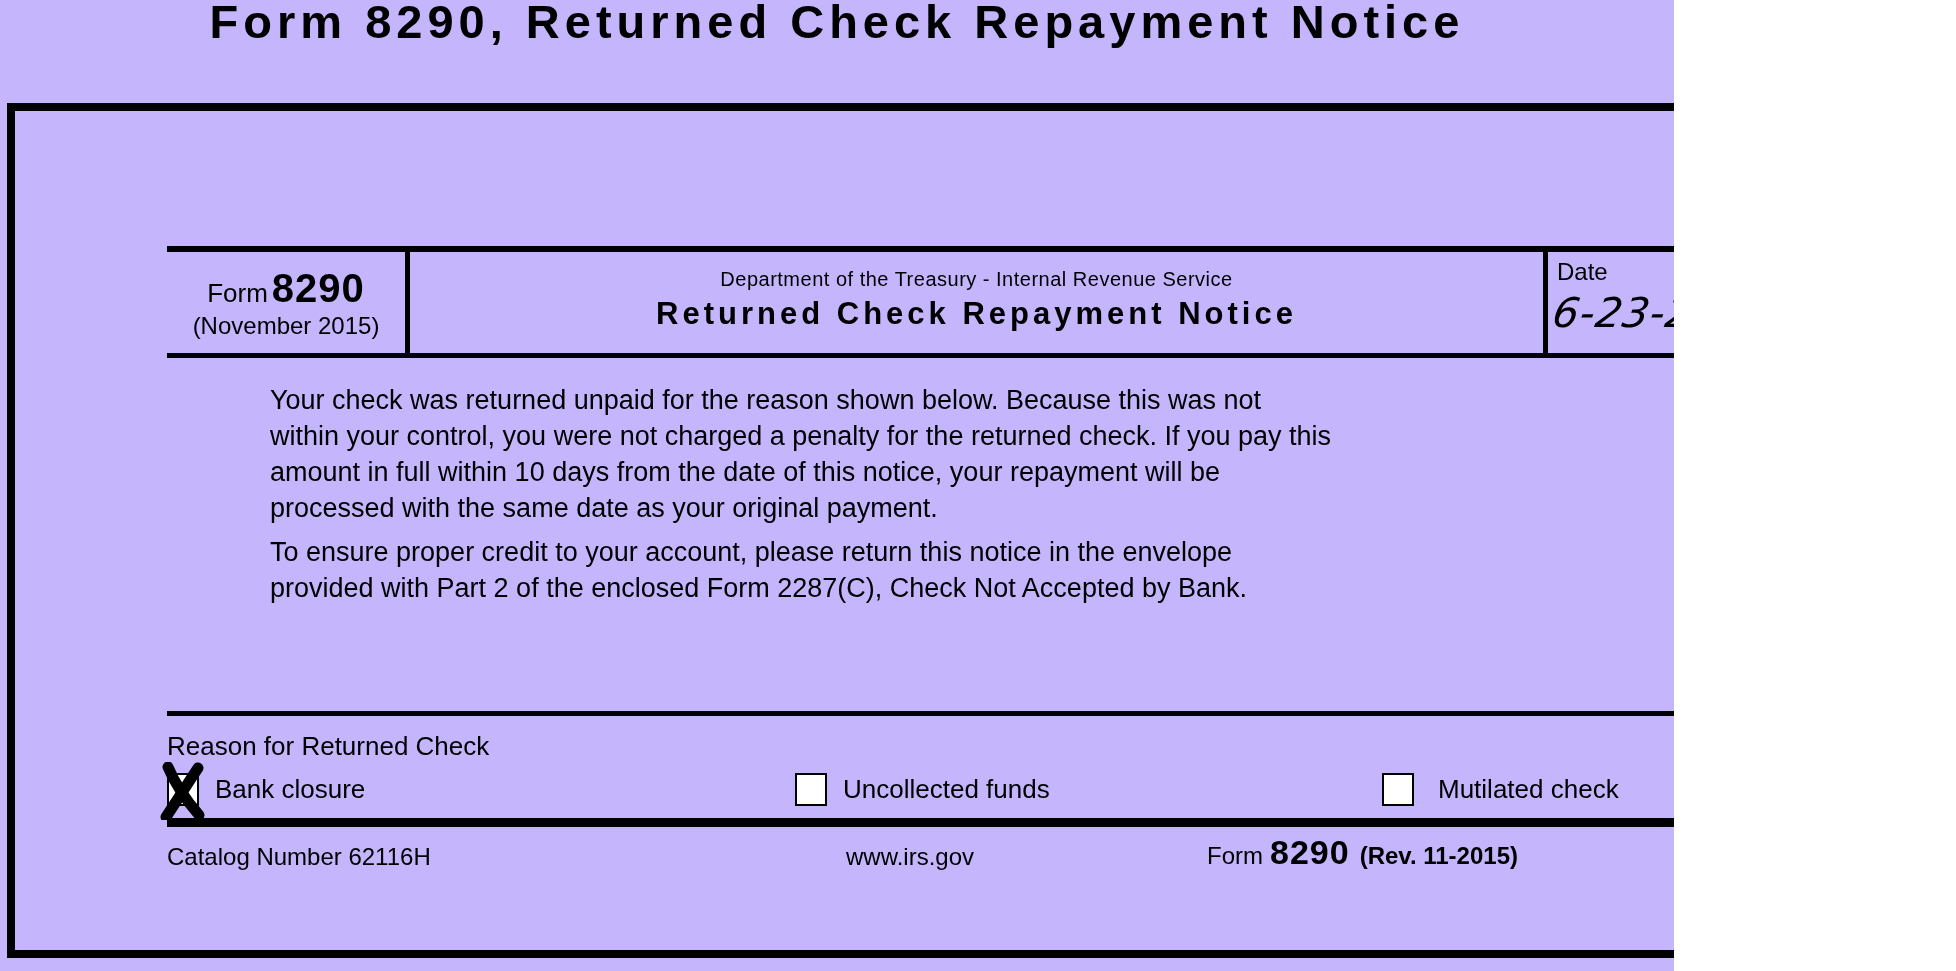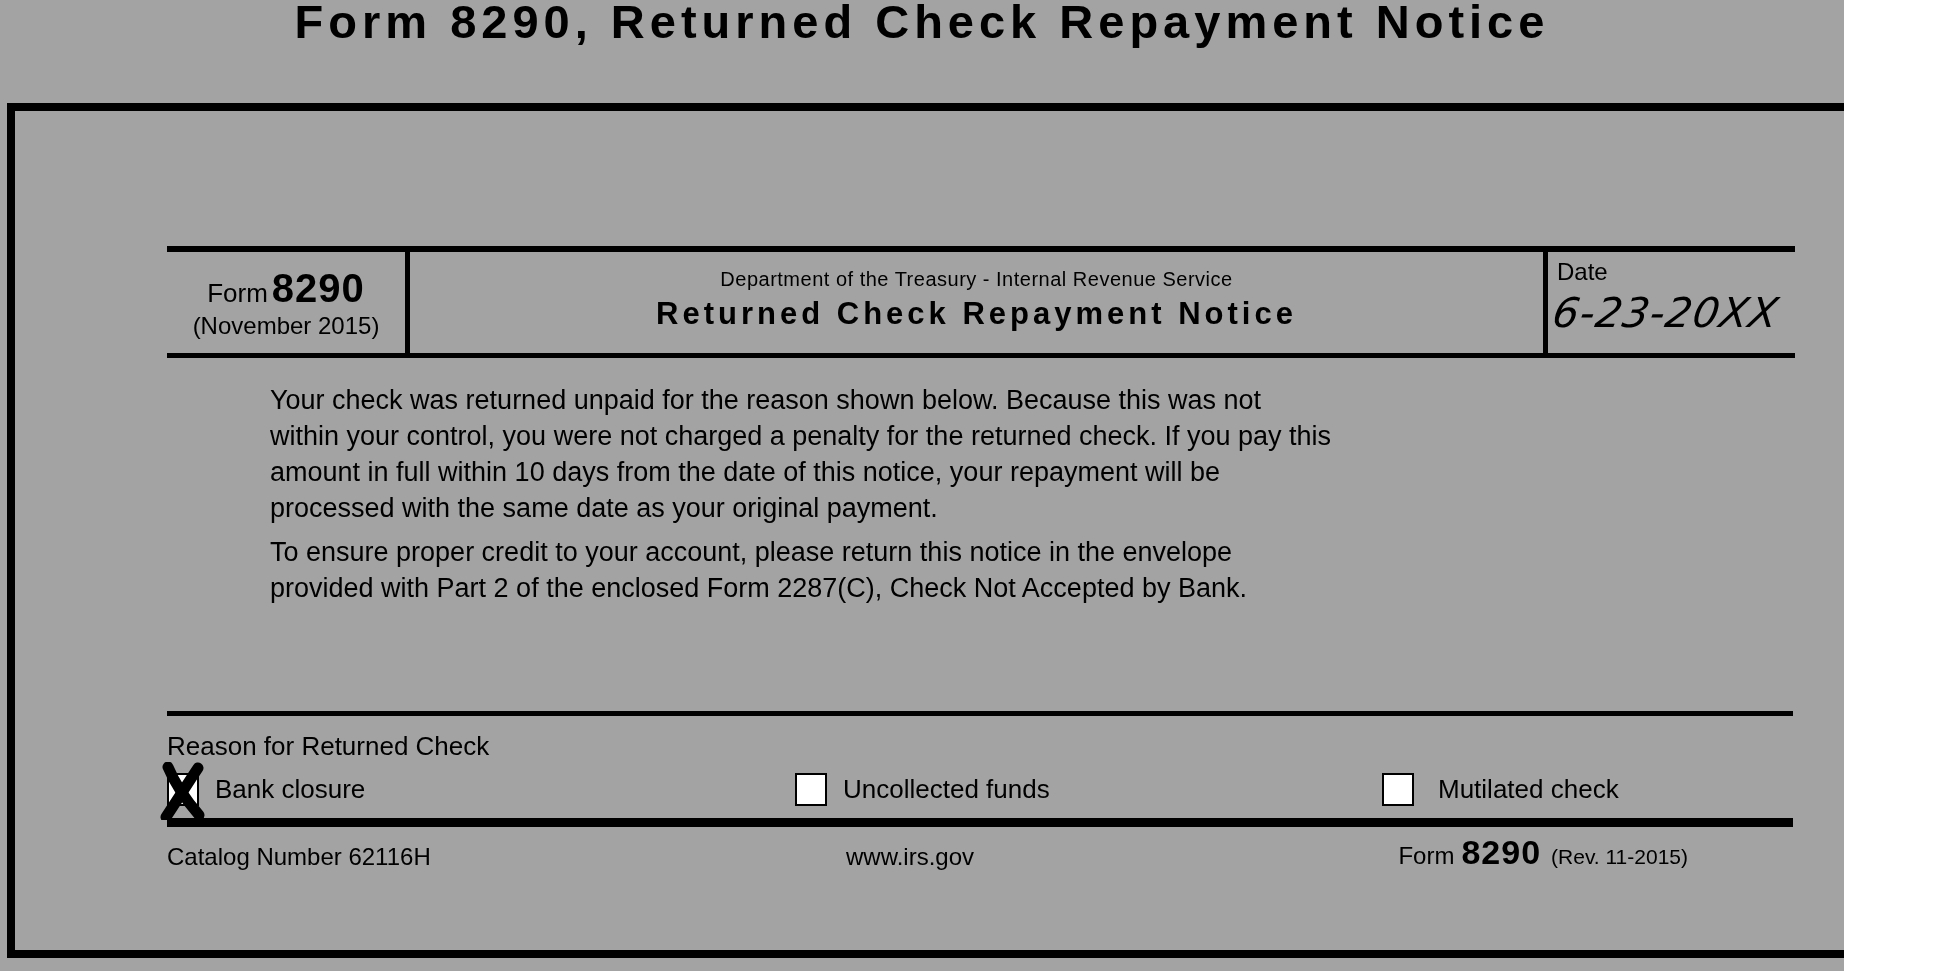--- a/index.html
+++ b/index.html
@@ -1,20 +1,20 @@
 <!DOCTYPE html>
 <html><head>
 <meta charset="utf-8">
 <style>
   html, body { margin: 0; padding: 0; background: #ffffff; }
   .page {
     position: relative;
-    width: 1844px;
+    width: 1674px;
     height: 971px;
-    background: #a3a3a3;
+    background: #c4b5fd;
     color: #000;
     font-family: "Liberation Sans", sans-serif;
     overflow: hidden;
   }
   .abs { position: absolute; }
 
   
   .page-title {
     top: -6px; left: 0; width: 100%;
     text-align: center;
@@ -108,21 +108,21 @@
 
   
   .footer-catalog { left: 167px; top: 843px; font-size: 24px; }
   .footer-website { left: 846px; top: 843px; font-size: 24px; }
   .footer-formref {
     top: 833px; right: 156px;
     display: flex; align-items: baseline;
   }
   .footer-formref .form-word { font-size: 24px; }
   .footer-formref .form-number { font-size: 34px; font-weight: bold; margin-left: 7px; letter-spacing: 1px; }
-  .footer-formref .form-rev { font-size: 21px; margin-left: 10px; }
+  .footer-formref .form-rev { font-size: 24px; margin-left: 10px; font-weight: bold; }
 </style>
 </head>
 <body>
 
 <div class="page">
 
   <div class="abs page-title">Form 8290, Returned Check Repayment Notice</div>
 
   <div class="abs outer-box"></div>
 

